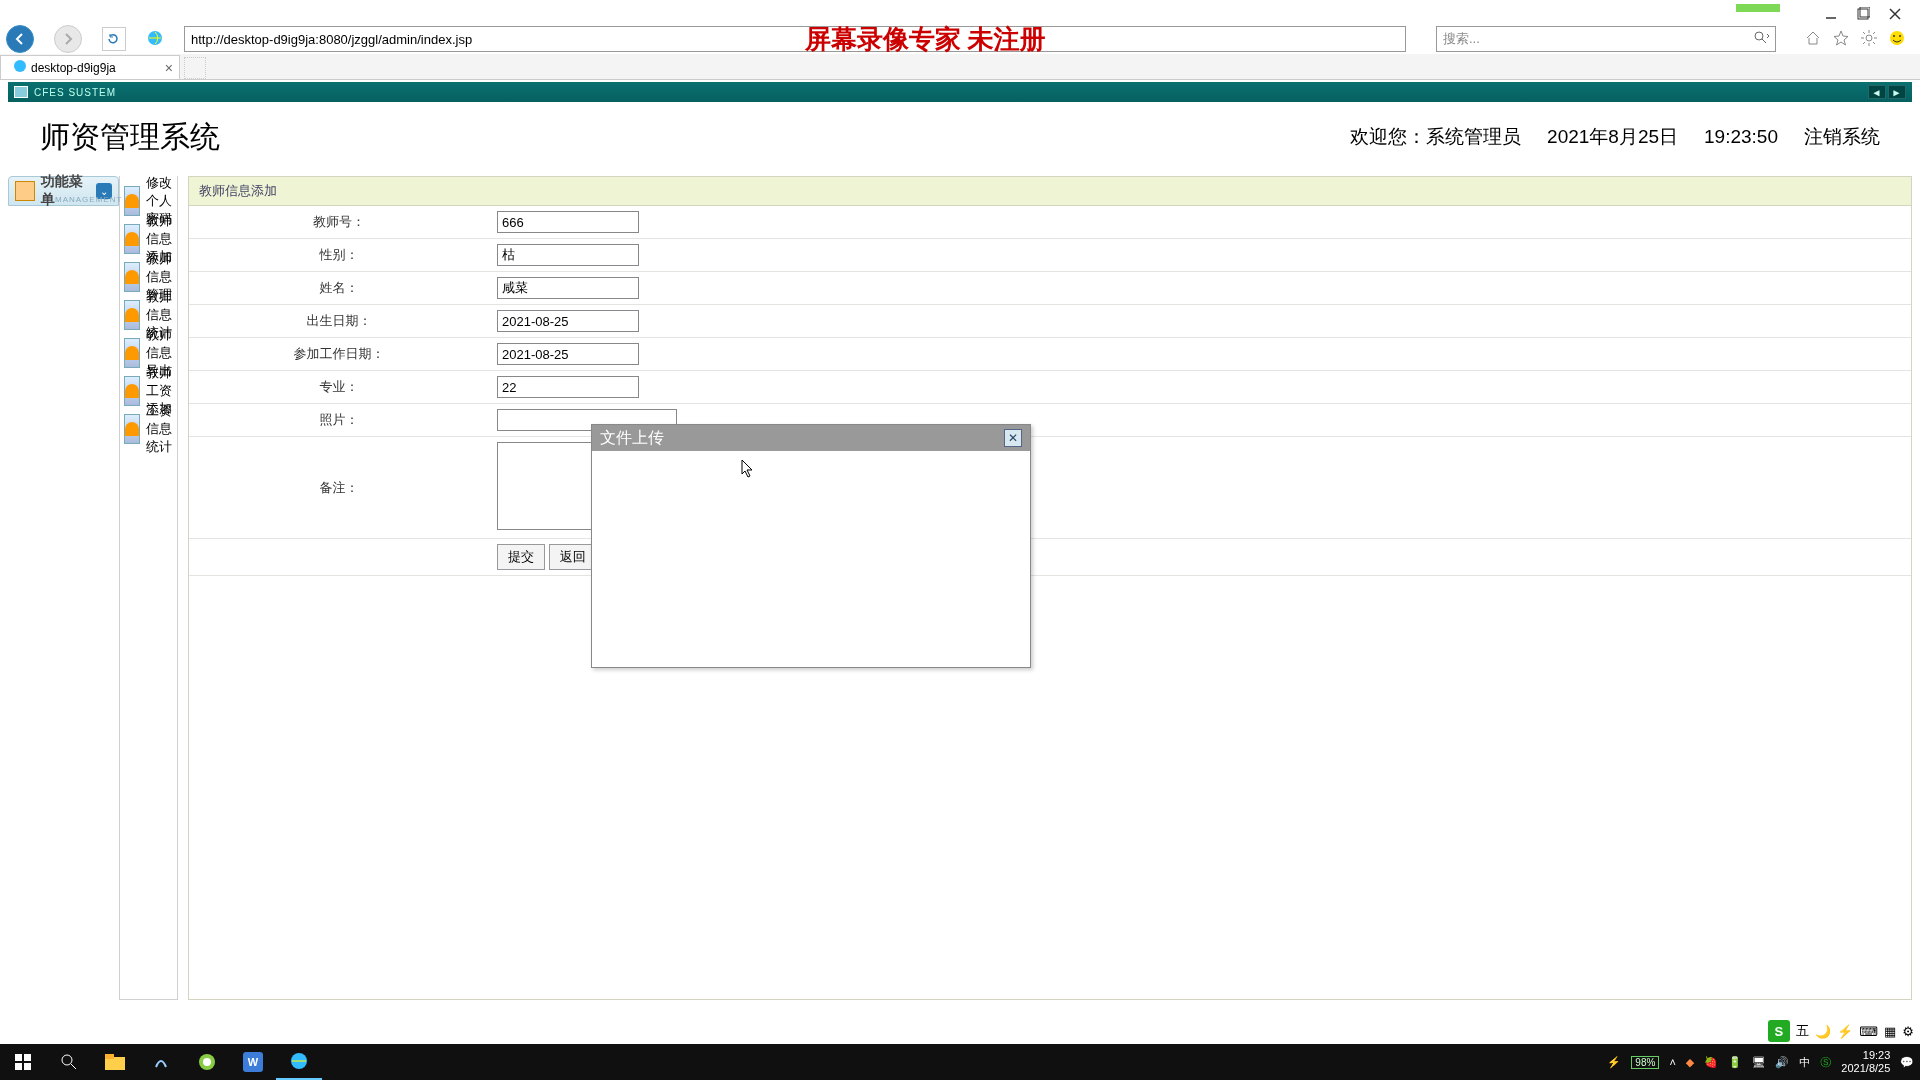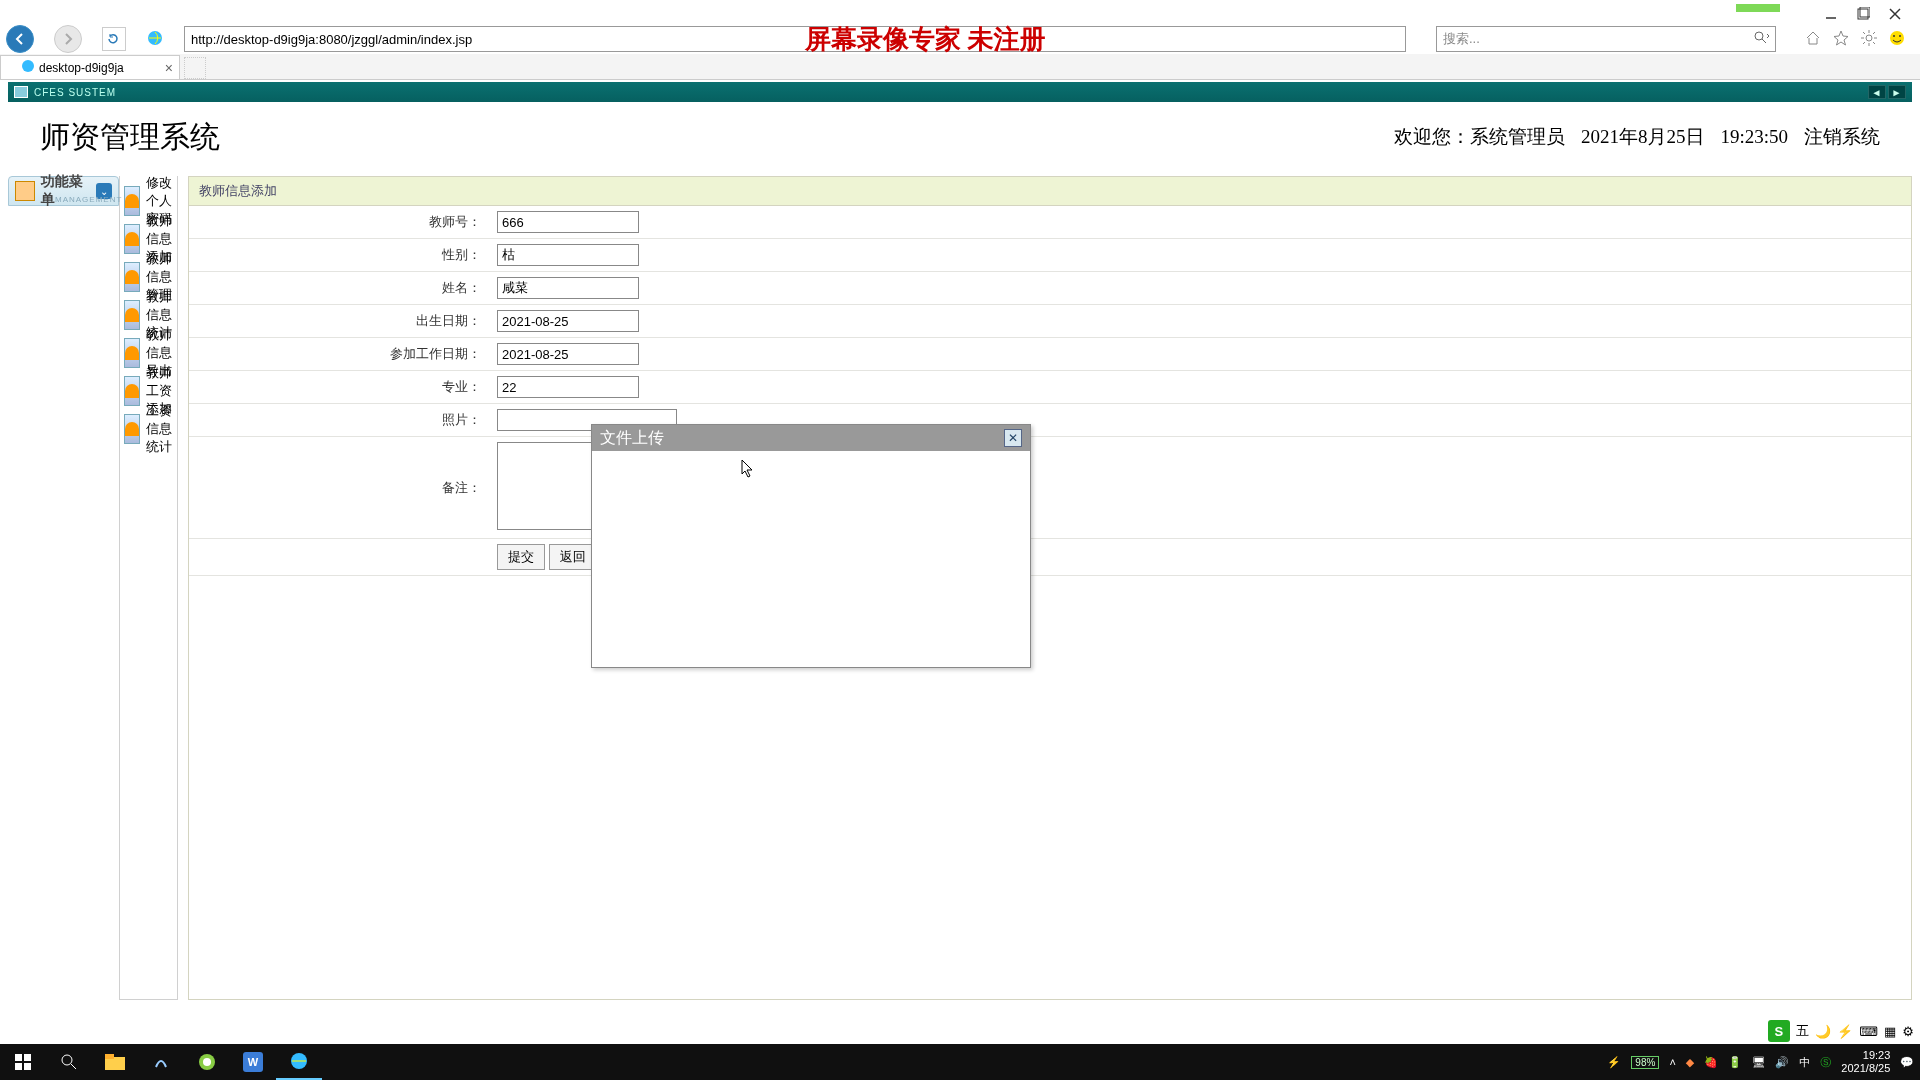--- a/index.html
+++ b/index.html
@@ -16,54 +16,54 @@
 .refresh-dd { width: 24px; height: 24px; border: 1px solid #ccc; display: flex; align-items: center; justify-content: center; }
 .ie-icon { width: 18px; height: 18px; }
 .addr-bar { flex: 1; height: 26px; border: 1px solid #999; padding: 0 6px; display: flex; align-items: center; margin-right: 10px; position: relative; }
 .addr-bar .overtext { position: absolute; left: 620px; right: 8px; font-family: KaiTi, serif; font-size: 26px; color: #c00; font-weight: bold; white-space: nowrap; }
 .search-box { width: 340px; height: 26px; border: 1px solid #999; padding: 0 6px; display: flex; align-items: center; color: #888; }
 .search-box .mag { margin-left: auto; }
 .tb-icons { display: flex; gap: 10px; padding: 0 8px; color: #888; }
 .tb-icons span svg { width: 18px; height: 18px; }
 
 .tabbar { position: absolute; top: 54px; left: 0; right: 0; height: 26px; display: flex; align-items: flex-end; border-bottom: 1px solid #ccc; background: #f4f4f4; }
-.tab { height: 24px; background: #fff; border: 1px solid #ccc; border-bottom: none; padding: 0 22px 0 20px; display: flex; align-items: center; position: relative; font-size: 12px; min-width: 180px; }
+.tab { height: 24px; background: #fff; border: 1px solid #ccc; border-bottom: none; padding: 0 22px 0 12px; display: flex; align-items: center; position: relative; font-size: 12px; min-width: 180px; }
 .tab .close { position: absolute; right: 6px; top: 4px; font-size: 14px; color: #666; }
 .tab-new { width: 22px; height: 22px; border: 1px dotted #ccc; margin-left: 4px; }
 
 
 .app-titlebar { position: absolute; top: 82px; left: 8px; right: 8px; height: 20px; background: linear-gradient(#0a7070, #066060); color: #bfe; display: flex; align-items: center; padding: 0 6px; font-size: 10px; letter-spacing: 1px; }
 .app-titlebar .t-icon { width: 14px; height: 12px; background: #8cd; margin-right: 6px; border: 1px solid #fff; }
 .app-titlebar .t-nav { margin-left: auto; display: flex; gap: 2px; }
 .app-titlebar .t-nav span { width: 18px; height: 14px; background: #044; border: 1px solid #266; display: flex; align-items: center; justify-content: center; color: #cfe; }
 
 
 .page-header { position: absolute; top: 104px; left: 8px; right: 8px; height: 66px; background: #fff; display: flex; align-items: center; padding: 0 32px; border-bottom: 0; }
 .page-header .sys-title { font-size: 30px; font-family: SimSun, serif; }
-.page-header .right { margin-left: auto; display: flex; gap: 16px; font-size: 19px; font-family: Liberation Serif, serif; align-items: center; }
+.page-header .right { margin-left: auto; display: flex; gap: 26px; font-size: 19px; font-family: Liberation Sans, sans-serif; align-items: center; }
 
 
 .main { position: absolute; top: 176px; left: 8px; right: 8px; bottom: 80px; display: flex; gap: 10px; }
 
 .sidebar { width: 170px; display: flex; flex-direction: row; }
 .sidebar-head { height: 30px; background: linear-gradient(#e6f2f8, #cfe6f0); border: 1px solid #a8c8d8; border-radius: 4px 4px 0 0; display: flex; align-items: center; padding: 0 6px; position: relative; }
 .sidebar-head .sh-icon { width: 20px; height: 20px; background: #fc8; border: 1px solid #c80; margin-right: 6px; }
 .sidebar-head b { font-size: 14px; color: #444; }
 .sidebar-head .small { font-size: 8px; color: #8ab; position: absolute; left: 46px; top: 18px; letter-spacing: 1px; }
 .sidebar-head .toggle { margin-left: auto; width: 16px; height: 16px; background: #2a7ab8; border-radius: 3px; color: #fff; display: flex; align-items: center; justify-content: center; font-size: 10px; }
 .sidebar-body { flex: 1; background: #fff; border: 1px solid #d0d0d0; border-top: none; padding-top: 6px; }
 .menu-item { display: flex; align-items: center; height: 38px; padding: 0 4px; cursor: pointer; }
 .menu-item .mi-icon { width: 30px; height: 30px; border: 1px solid #7ab; background: linear-gradient(#def, #abd); margin-right: 6px; display: flex; align-items: center; justify-content: center; }
 .menu-item .mi-icon::after { content: ''; width: 14px; height: 14px; background: #f90; border-radius: 50% 50% 0 0; }
 
 .content { flex: 1; border: 1px solid #d4d4c0; background: #fff; position: relative; }
 .panel-title { background: #eef4d4; border-bottom: 1px solid #d4d4c0; padding: 5px 10px; color: #446; font-size: 13px; }
 .form-table { width: 100%; border-collapse: collapse; }
 .form-table td { border-bottom: 1px solid #e4e4e0; padding: 5px 8px; vertical-align: middle; }
-.form-table td.lbl { width: 300px; text-align: right; color: #333; }
+.form-table td.lbl { width: 300px; text-align: center; color: #333; }
 .form-table input[type=text] { width: 142px; height: 22px; border: 1px solid #888; padding: 0 4px; font-size: 13px; }
 .form-table textarea { width: 200px; height: 88px; border: 1px solid #888; }
 .form-btn { height: 26px; padding: 0 10px; border: 1px solid #999; background: #f4f4f4; cursor: pointer; font-size: 13px; }
 
 
 .modal { position: absolute; left: 591px; top: 424px; width: 440px; height: 244px; background: #fff; border: 1px solid #888; box-shadow: 2px 2px 4px rgba(0,0,0,.2); }
 .modal-title { height: 26px; background: #999; color: #fff; display: flex; align-items: center; padding: 0 8px; font-size: 16px; }
 .modal-title .mclose { margin-left: auto; width: 18px; height: 18px; background: #d8e8f0; border: 1px solid #568; color: #246; display: flex; align-items: center; justify-content: center; font-size: 12px; cursor: pointer; }
 .cursor { position: absolute; left: 741px; top: 459px; }
 

